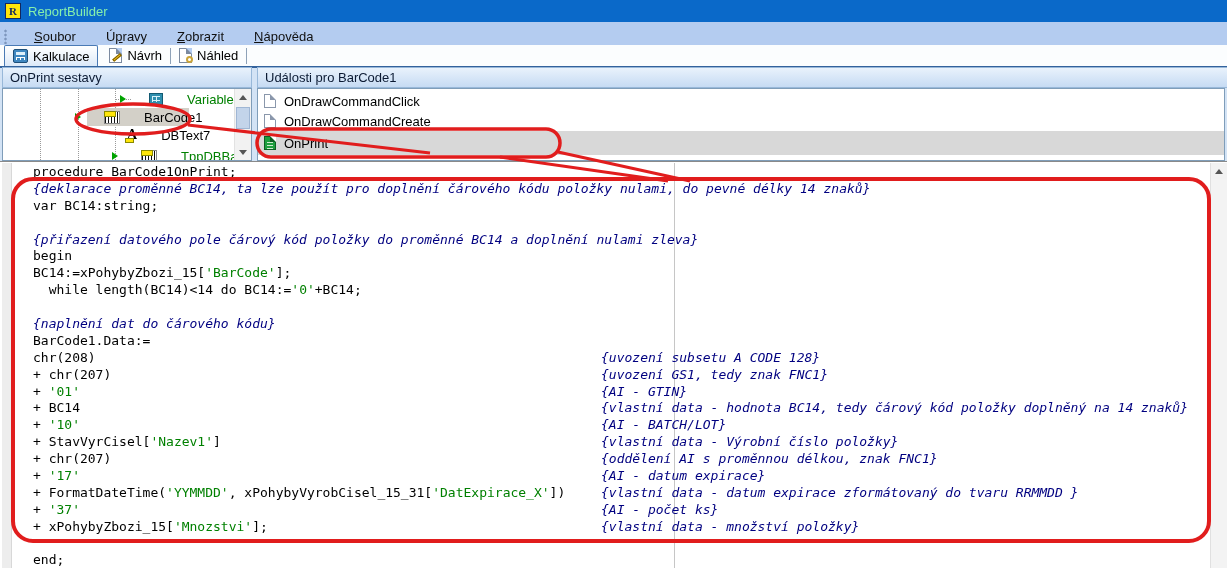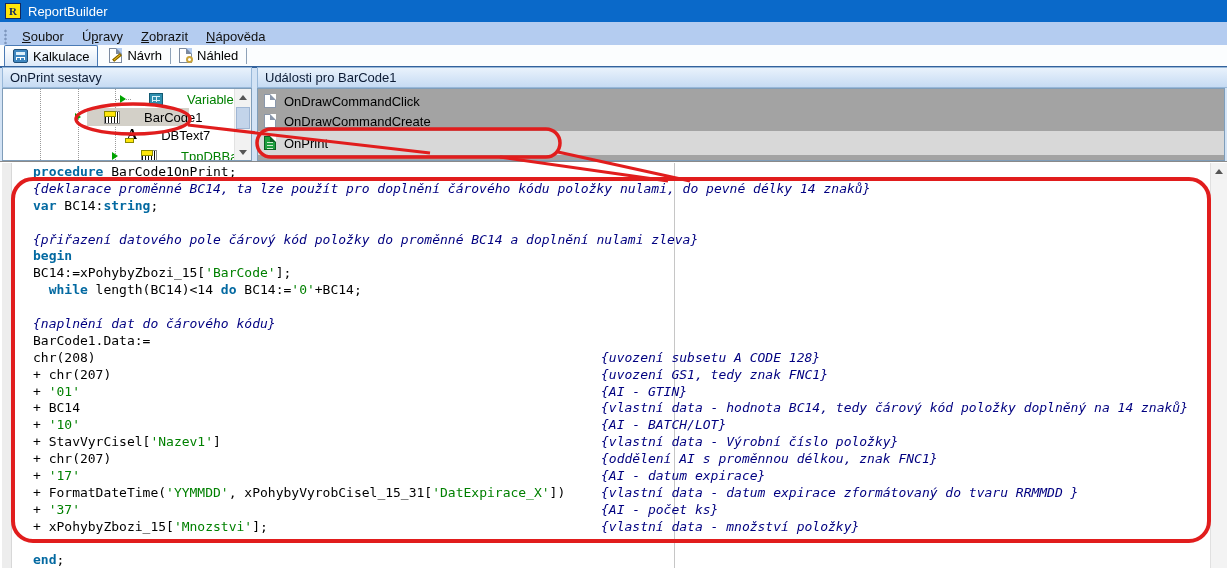--- a/index.html
+++ b/index.html
@@ -2,24 +2,24 @@
 <html><head>
 <meta charset="utf-8">
 <style>
   * { margin:0; padding:0; box-sizing:border-box; }
   html,body { width:1227px; height:568px; overflow:hidden; }
   body { font-family:"Liberation Sans", sans-serif; font-size:13px; background:#d3e3f5; position:relative; color:#000; }
 
   
   .titlebar { position:absolute; left:0; top:0; width:1227px; height:22px; background:#0a69c9; display:flex; align-items:center; }
   .app-icon { width:16px; height:16px; margin-left:5px; background:#ffe60a; border:1px solid #12275e; color:#12275e; font-weight:bold; font-size:11px; line-height:14px; text-align:center; font-family:"Liberation Serif", serif; }
-  .title-text { color:#ffffff; margin-left:7px; font-size:13px; }
-
-  
-  .menubar { position:absolute; left:0; top:22px; width:1227px; height:30px; background:#b4ccf0; display:flex; align-items:center; border-bottom:1px solid #9fbbe2; }
+  .title-text { color:#86efac; margin-left:7px; font-size:13px; }
+
+  
+  .menubar { position:absolute; left:0; top:22px; width:1227px; height:30px; background:#b4ccf0; display:flex; align-items:center; border-bottom:1px solid #9fbbe2;gap:12px; }
   .menu-grip { width:3px; height:15px; margin:0 6px 0 4px; background-image:radial-gradient(#7e96bd 1px, transparent 1.2px); background-size:3px 4px; }
   .menu-item { padding:2px 9px; color:#111; cursor:default; }
   .menu-item u { text-decoration:underline; }
 
   
   .tabbar { position:absolute; left:0; top:45px; width:1227px; height:23px; background:#fbfdfe; border-bottom:2px solid #33629c; display:flex; align-items:center; }
   .tab { display:flex; align-items:center; gap:5px; height:21px; padding:0 8px; }
   .tab.active { border:1px solid #4a7ab5; border-bottom:none; background:linear-gradient(#ffffff,#dce9f8); margin-left:4px; border-radius:2px 2px 0 0; }
   .tab-sep { width:1px; height:16px; background:#8ea2b8; }
 
@@ -57,39 +57,39 @@
   .icon-A:after { content:""; position:absolute; left:-2px; bottom:-2px; width:7px; height:3px; background:#ffe60a; border:1px solid #8a8a00; }
 
   
   .vscroll { position:absolute; right:0; top:0; bottom:0; width:17px; background:#f2f2f2; border-left:1px solid #e2e2e2; }
   .sbtn { position:absolute; left:0; width:16px; height:16px; background:#f2f2f2; display:flex; align-items:center; justify-content:center; }
   .tri-up { width:0; height:0; border-left:4px solid transparent; border-right:4px solid transparent; border-bottom:5px solid #555; }
   .tri-dn { width:0; height:0; border-left:4px solid transparent; border-right:4px solid transparent; border-top:5px solid #555; }
   .sthumb { position:absolute; left:1px; width:14px; background:#c3d4ea; border:1px solid #9fb6d4; }
 
   
-  .events-panel { position:absolute; left:257px; top:88px; width:968px; height:73px; background:#a3a3a3; border:1px solid #7f9db9; overflow:hidden; }
+  .events-panel { position:absolute; left:257px; top:88px; width:968px; height:73px; background:#ffffff; border:1px solid #7f9db9; overflow:hidden; }
   .event-row { position:absolute; left:0; width:100%; height:20px; display:flex; align-items:center; padding-left:6px; }
   .event-row.selected { background:#d8d8d8; height:24px; }
   .event-label { margin-left:8px; }
   .icon-page-sm { width:12px; height:14px; background:#fff; border:1px solid #8a97ab; position:relative; }
   .icon-page-sm:before { content:""; position:absolute; right:-1px; top:-1px; border:3px solid; border-color:#fff #fff #8a97ab #8a97ab; }
   .icon-page-green { width:12px; height:14px; background:#1d9e3e; border:1px solid #0c5f22; position:relative; }
   .icon-page-green:before { content:""; position:absolute; right:-1px; top:-1px; border:3px solid; border-color:#fff #fff #0c5f22 #0c5f22; }
   .icon-page-green:after { content:""; position:absolute; left:2px; right:2px; top:5px; height:7px;
       background-image:linear-gradient(#cdeccd 1px, transparent 1px); background-size:100% 3px; }
 
   
   .code-area { position:absolute; left:0; top:161px; width:1227px; height:407px; background:#fff; border-top:1px solid #8a8a8a; }
   .code-gutter { position:absolute; left:2px; top:1px; bottom:0; width:10px; background:#ededed; border-right:1px solid #d8d8d8; }
   .margin-line { position:absolute; left:674px; top:1px; bottom:0; width:1px; background:#c6c6c6; }
   .code-scroll { position:absolute; right:0; top:1px; bottom:0; width:17px; background:#f3f3f3; border-left:1px solid #e0e0e0; }
   .code-content { position:absolute; left:33px; top:2px; font-family:"DejaVu Sans Mono", monospace; font-size:13px; }
   .code-line { height:16.9px; line-height:16.9px; white-space:pre; position:relative; }
-  .tk { font-weight:bold; color:#0369a1; }
+  .tk { font-weight:normal; color:#000000; }
   .tp { color:#000; }
   .ts { color:#008000; }
   .tc { color:#000080; font-style:italic; }
   .cmt-right { position:absolute; left:568px; top:0; white-space:pre; }
 
   
   .annotations { position:absolute; left:0; top:0; width:1227px; height:568px; pointer-events:none; z-index:50; }
 </style>
 </head>
 <body>

